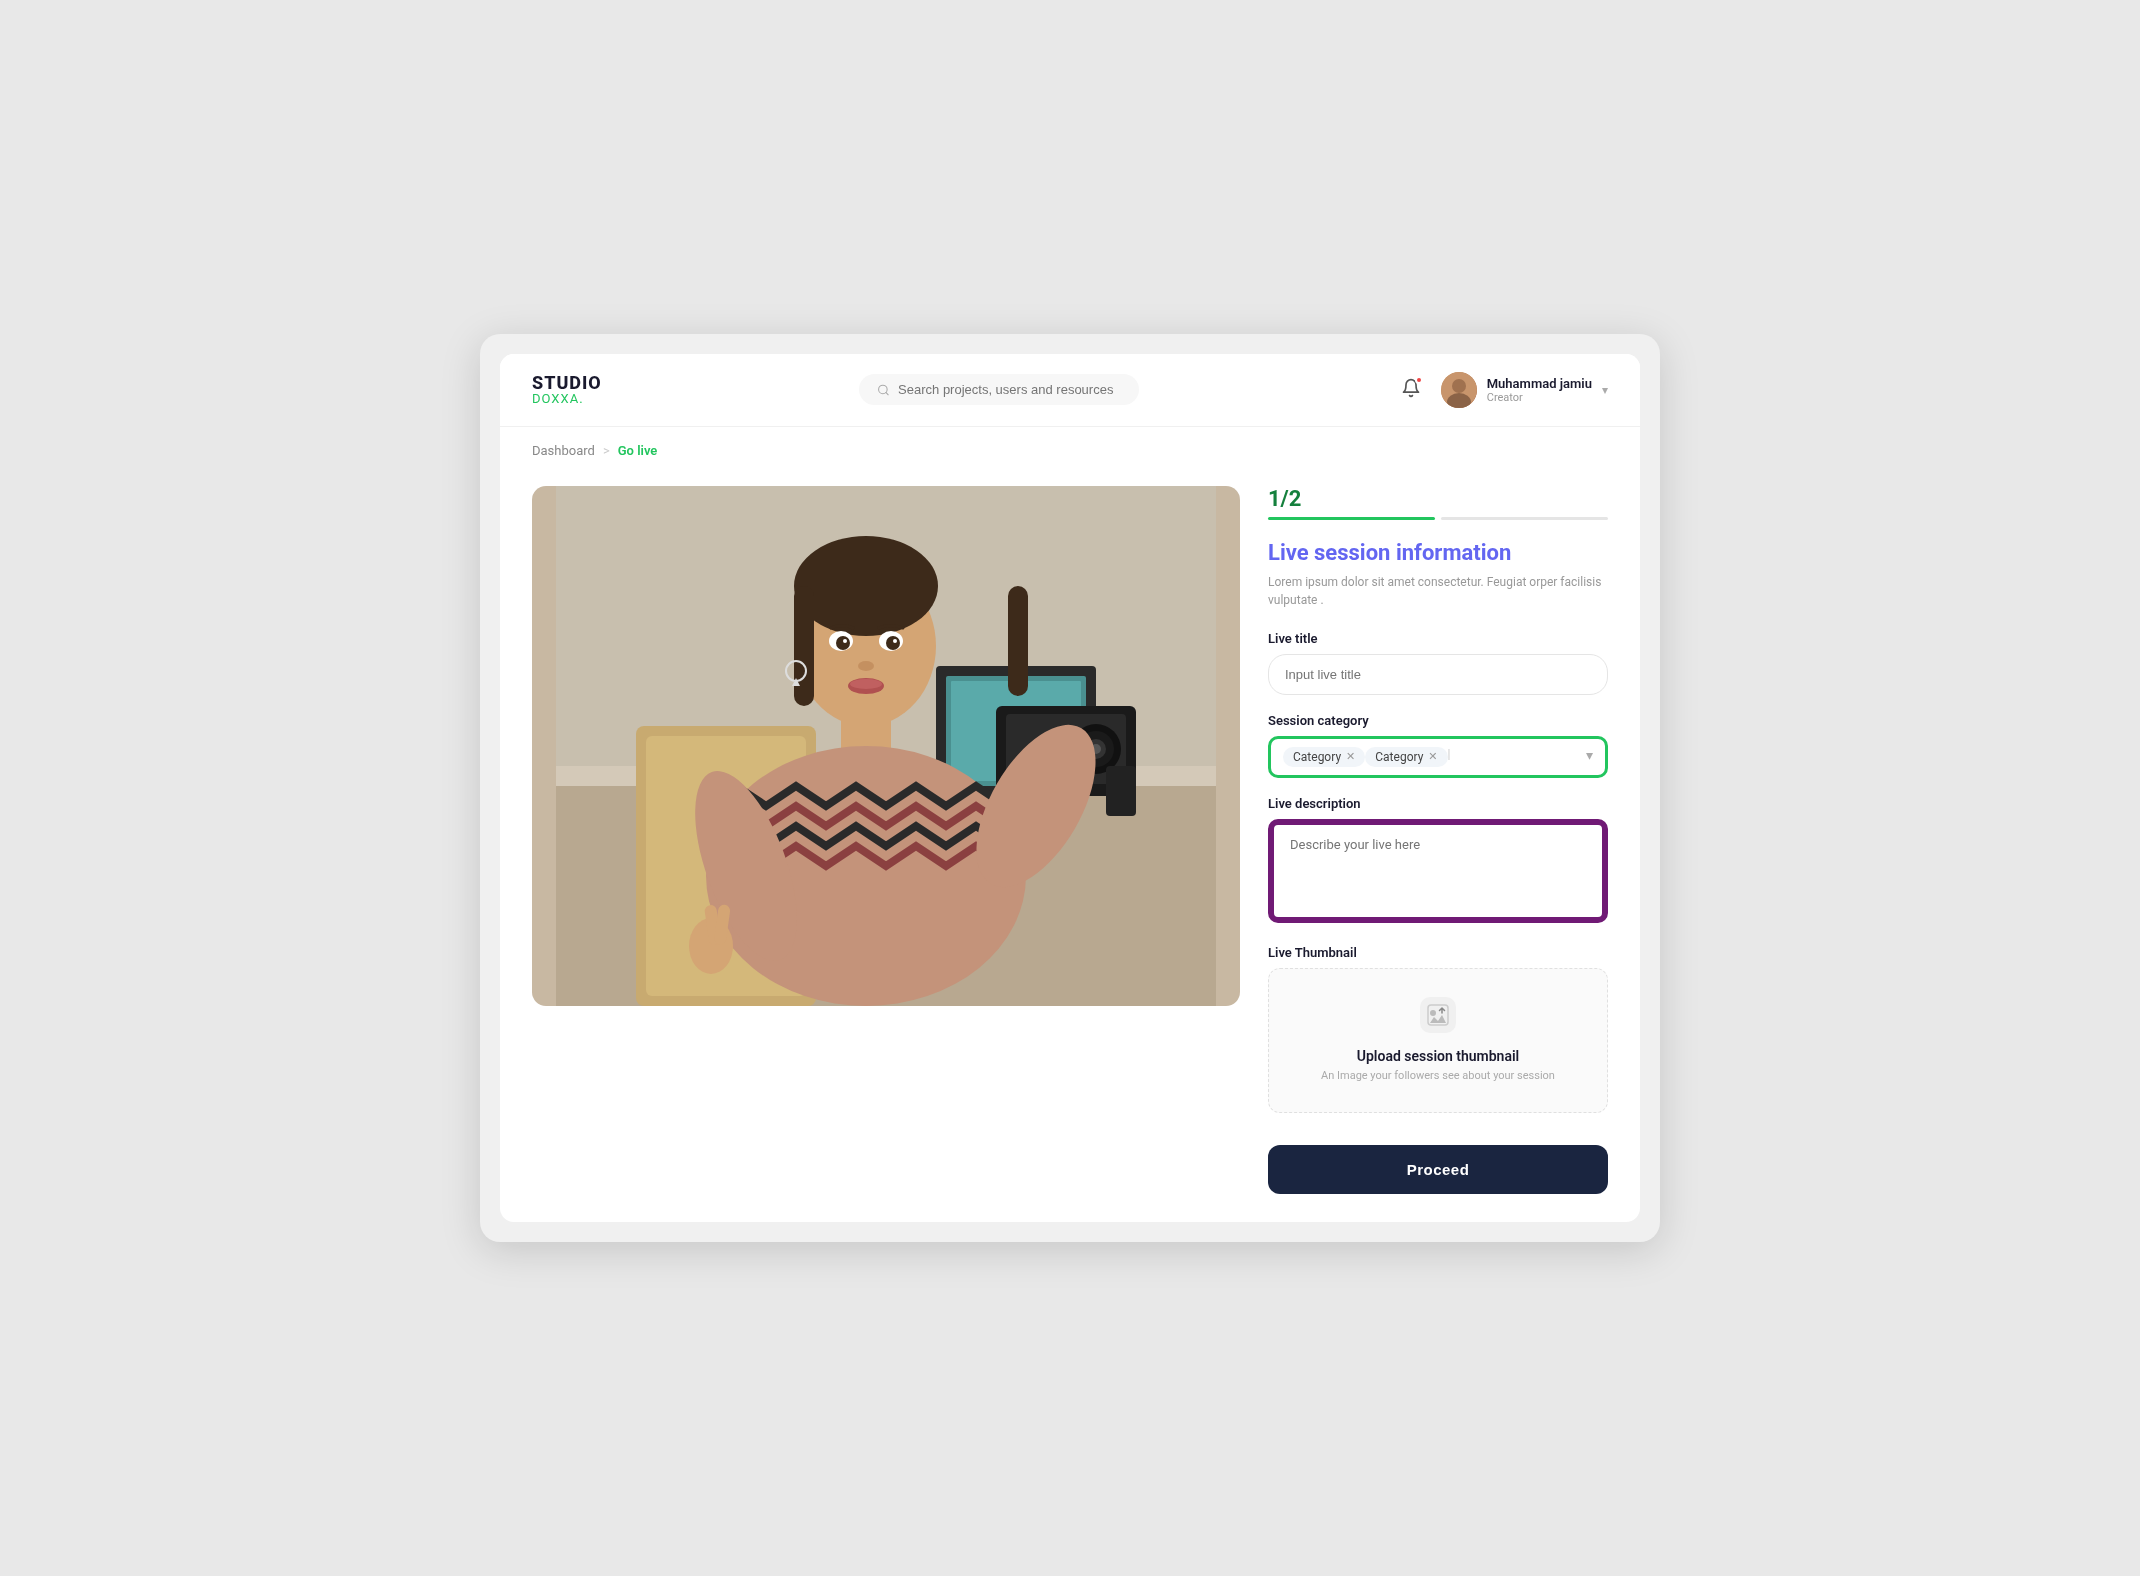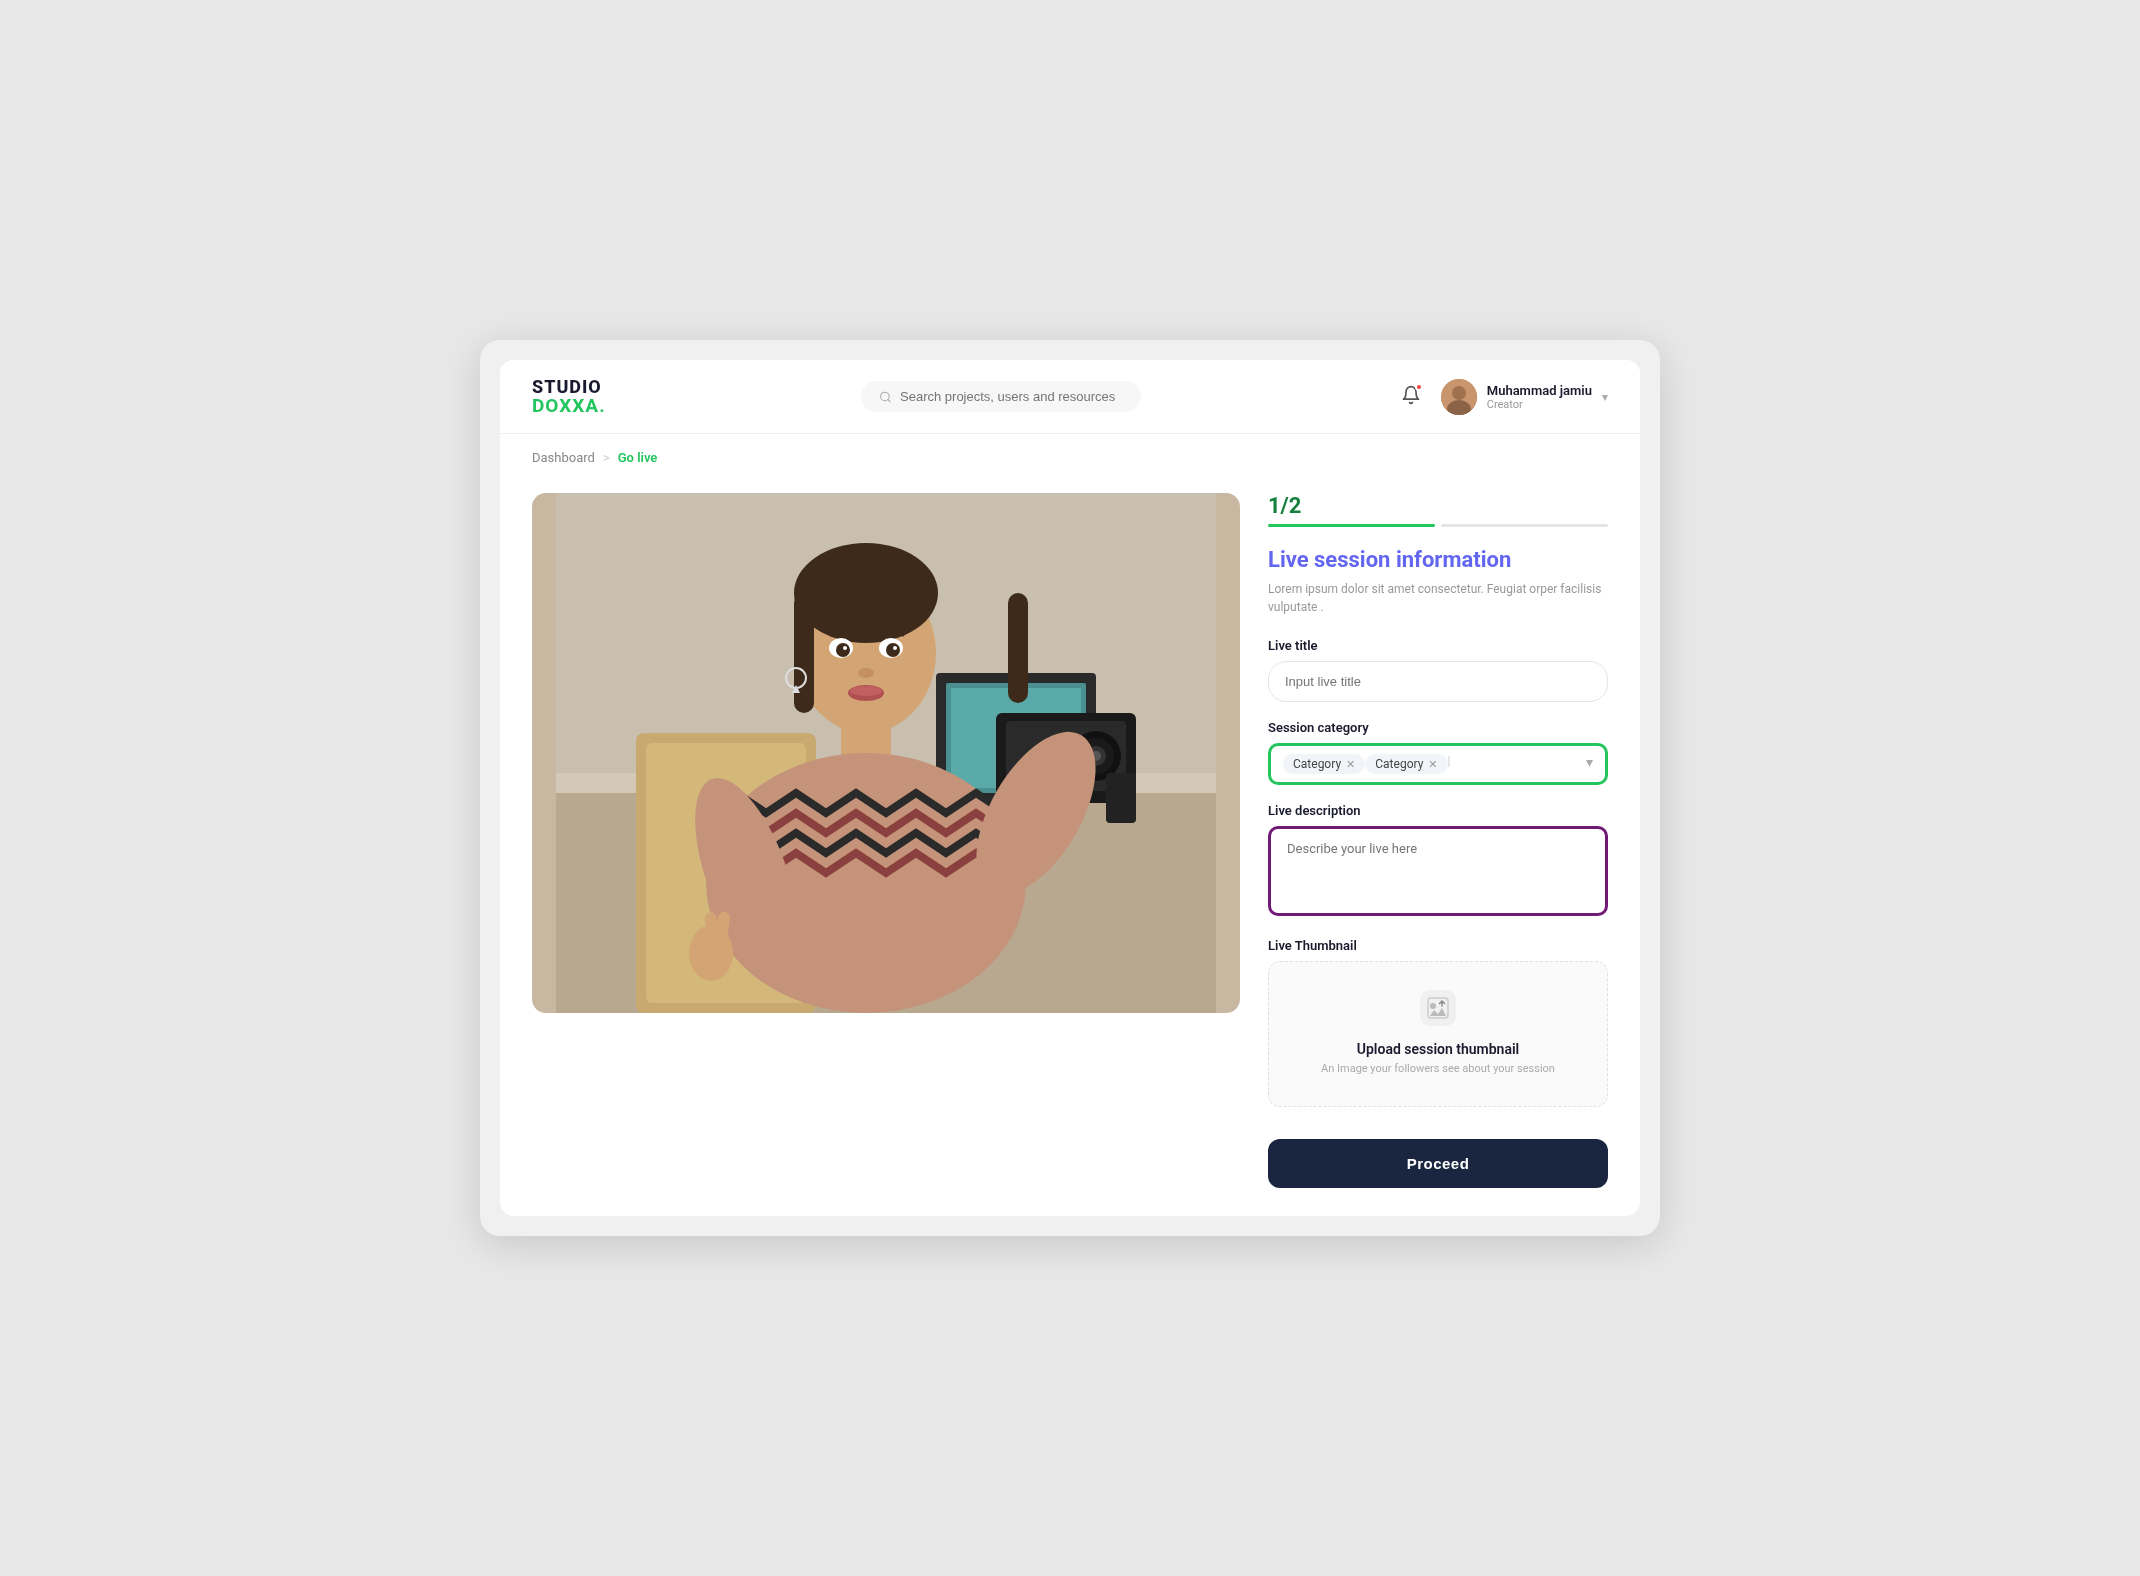--- a/index.html
+++ b/index.html
@@ -41,22 +41,22 @@
       flex-direction: column;
       line-height: 1;
     }
     .logo-studio {
       font-size: 18px;
       font-weight: 800;
       color: #1a1a2e;
       letter-spacing: 1px;
     }
     .logo-doxxa {
-      font-size: 19px;
-      font-weight: 700;
+      font-size: 13px;
+      font-weight: 400;
       color: #1a1a2e;
       letter-spacing: 1px;
     }
     .logo-doxxa span {
       color: #22c55e;
     }
     .search-bar {
       display: flex;
       align-items: center;
       background: #f7f7f7;
@@ -274,28 +274,28 @@
       font-size: 12px;
       flex: 1;
     }
     .dropdown-arrow {
       margin-left: auto;
       color: #aaa;
       font-size: 14px;
     }
     .form-textarea {
       width: 100%;
-      border: 3px solid #701a75;
+      border: 6px solid #701a75;
       border-radius: 10px;
       padding: 12px 16px;
       font-size: 13px;
       color: #aaa;
       outline: none;
       background: #fff;
-      height: 90px;
+      height: 104px;
       resize: none;
       font-family: inherit;
     }
     .thumbnail-upload {
       border: 1.5px dashed #e0e0e0;
       border-radius: 12px;
       padding: 28px 16px;
       text-align: center;
       cursor: pointer;
       background: #fafafa;

